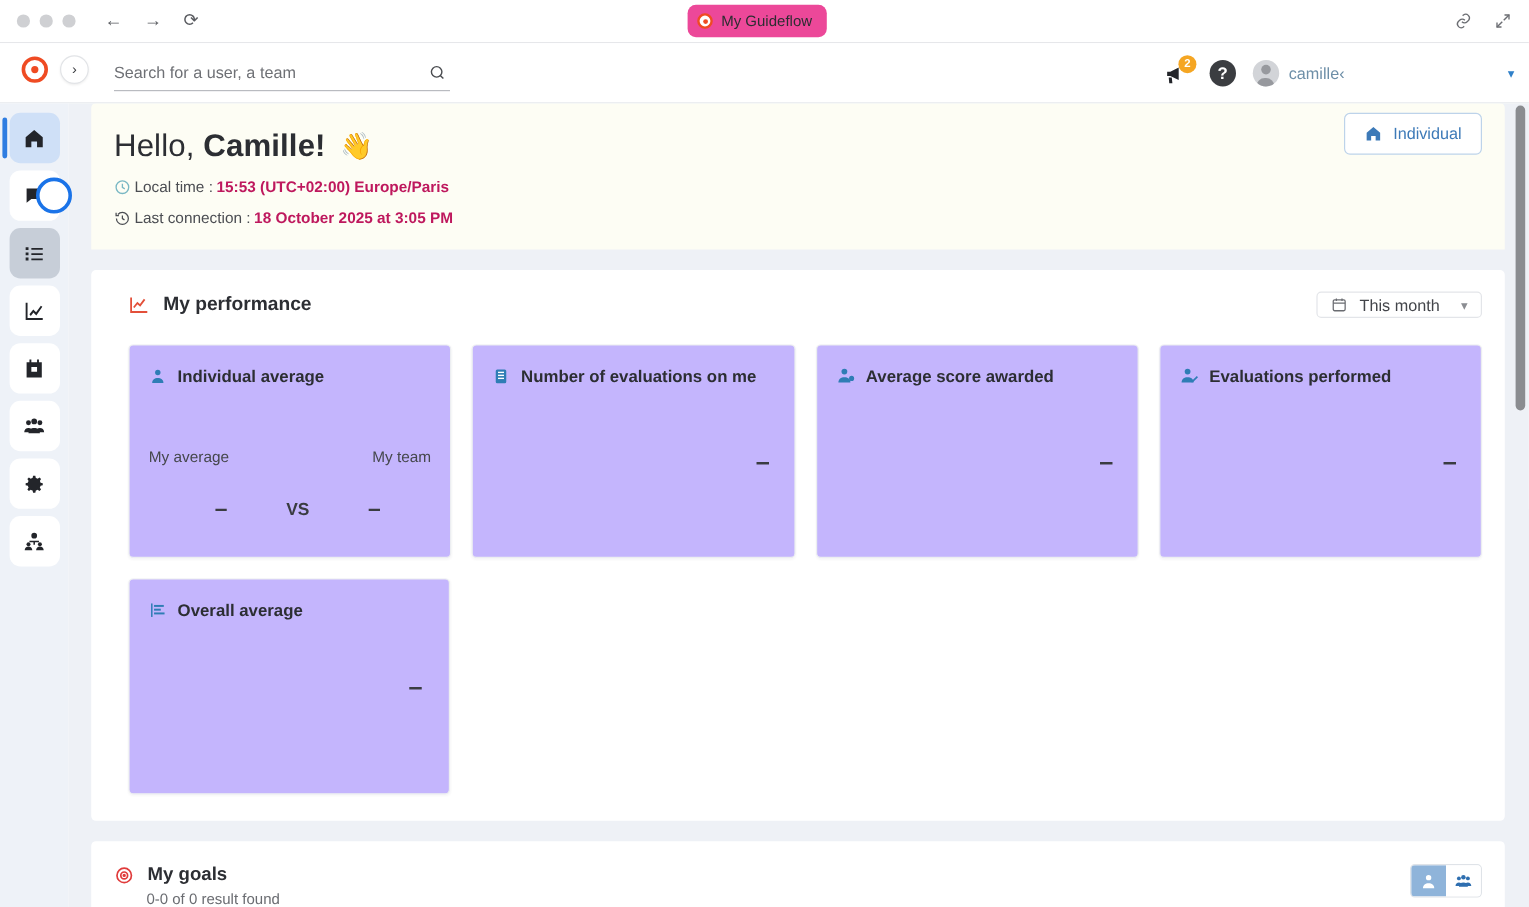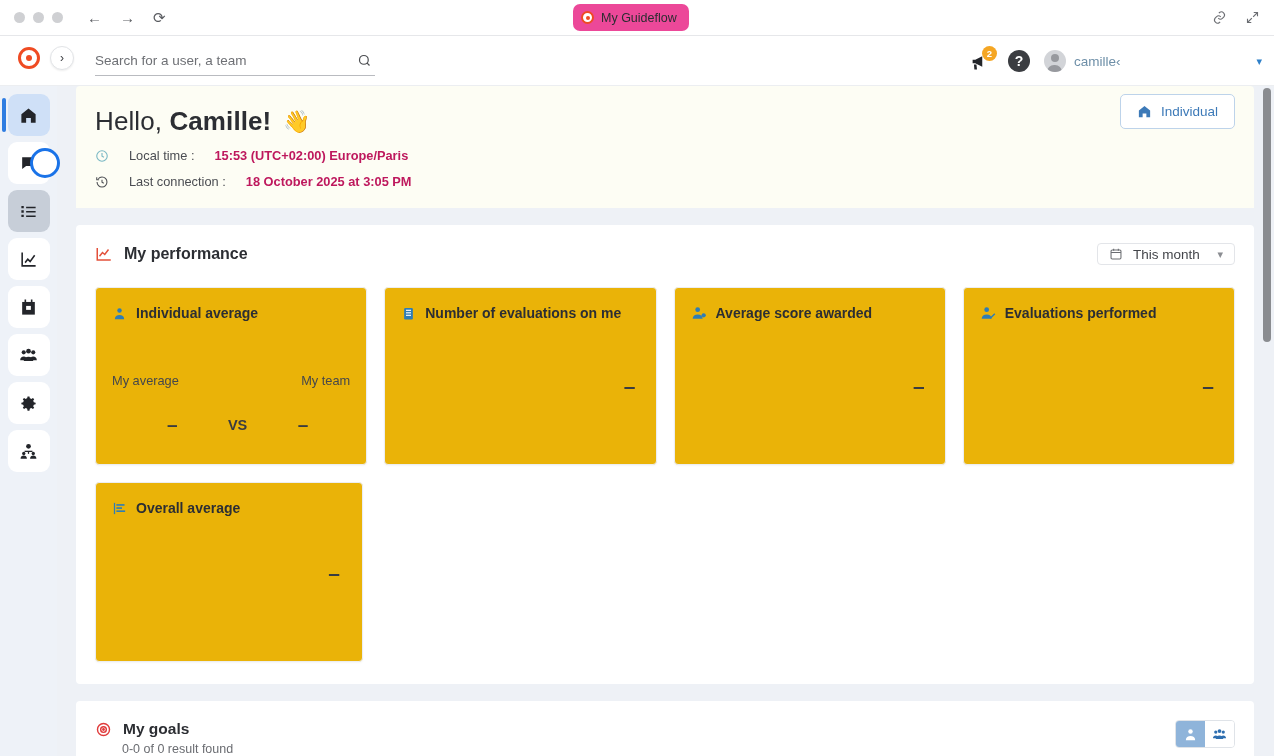--- a/index.html
+++ b/index.html
@@ -148,55 +148,55 @@
     height: 122px;
     padding: 20px 0 0 19px;
   }
   .hello {
     font-size: 26px; color:#2c2e33; letter-spacing:.1px;
     display:flex; align-items:center; gap:12px;
   }
   .hello b { font-weight: 700; }
   .hello .wave { font-size: 22px; }
   .meta-row {
-    display:flex; align-items:center; gap:20px;
+    display:flex; align-items:center; gap:3px;
     font-size: 12.8px; color:#4b4d52; margin-top: 11px;
   }
   .meta-row .m-label { color:#4b4d52; }
   .meta-row .m-value { font-weight: 700; color:#be185d; }
   .meta-ico { width:14px; height:14px; display:inline-block; }
   .customise-btn {
     position:absolute; right: 19px; top: 8px;
     height: 35px; padding: 0 16px;
     display:flex; align-items:center; gap:9px;
     border: 1px solid #bdd3ea; border-radius: 5px;
     background:#fff; color:#3d7ab8; font-size: 13.5px;
   }
 
   .panel {
     margin: 17px 20px 0 19px;
     background:#fff;
     border-radius: 4px;
-    padding: 18px 19px 22px 19px;
+    padding: 18px 19px 22px 31px;
   }
   .panel-head { display:flex; align-items:center; justify-content:space-between; }
   .panel-title { display:flex; align-items:center; gap:11px; font-size: 16px; font-weight:700; color:#2c2e33; }
   .period-select {
     display:flex; align-items:center; gap:10px;
     height: 22px; padding: 0 11px;
     border:1px solid #e3e5e9; border-radius:4px;
     font-size: 13.5px; color:#43454a; min-width: 138px;
   }
   .period-select .sel-label { flex:1; }
 
   .kpi-grid { display:flex; gap: 17px; margin-top: 22px; }
   .kpi-card {
     flex:1; height: 178px;
     border:1px solid #eceef1; border-radius:4px;
-    background:#eab308; padding: 17px 16px 0 16px;
+    background:#c4b5fd; padding: 17px 16px 0 16px;
     position:relative;
     box-shadow: 0 1px 2px rgba(16,24,40,.04);
   }
   .kpi-title { display:flex; align-items:center; gap:9px; font-size: 14px; font-weight:700; color:#2c2e33; }
   .kpi-dash {
     position:absolute; right: 20px; bottom: 68px;
     font-size: 21px; font-weight: 700; color:#3a3c41; line-height:1;
   }
   .vs-row {
     position:absolute; left:16px; right:16px; top: 46px;

